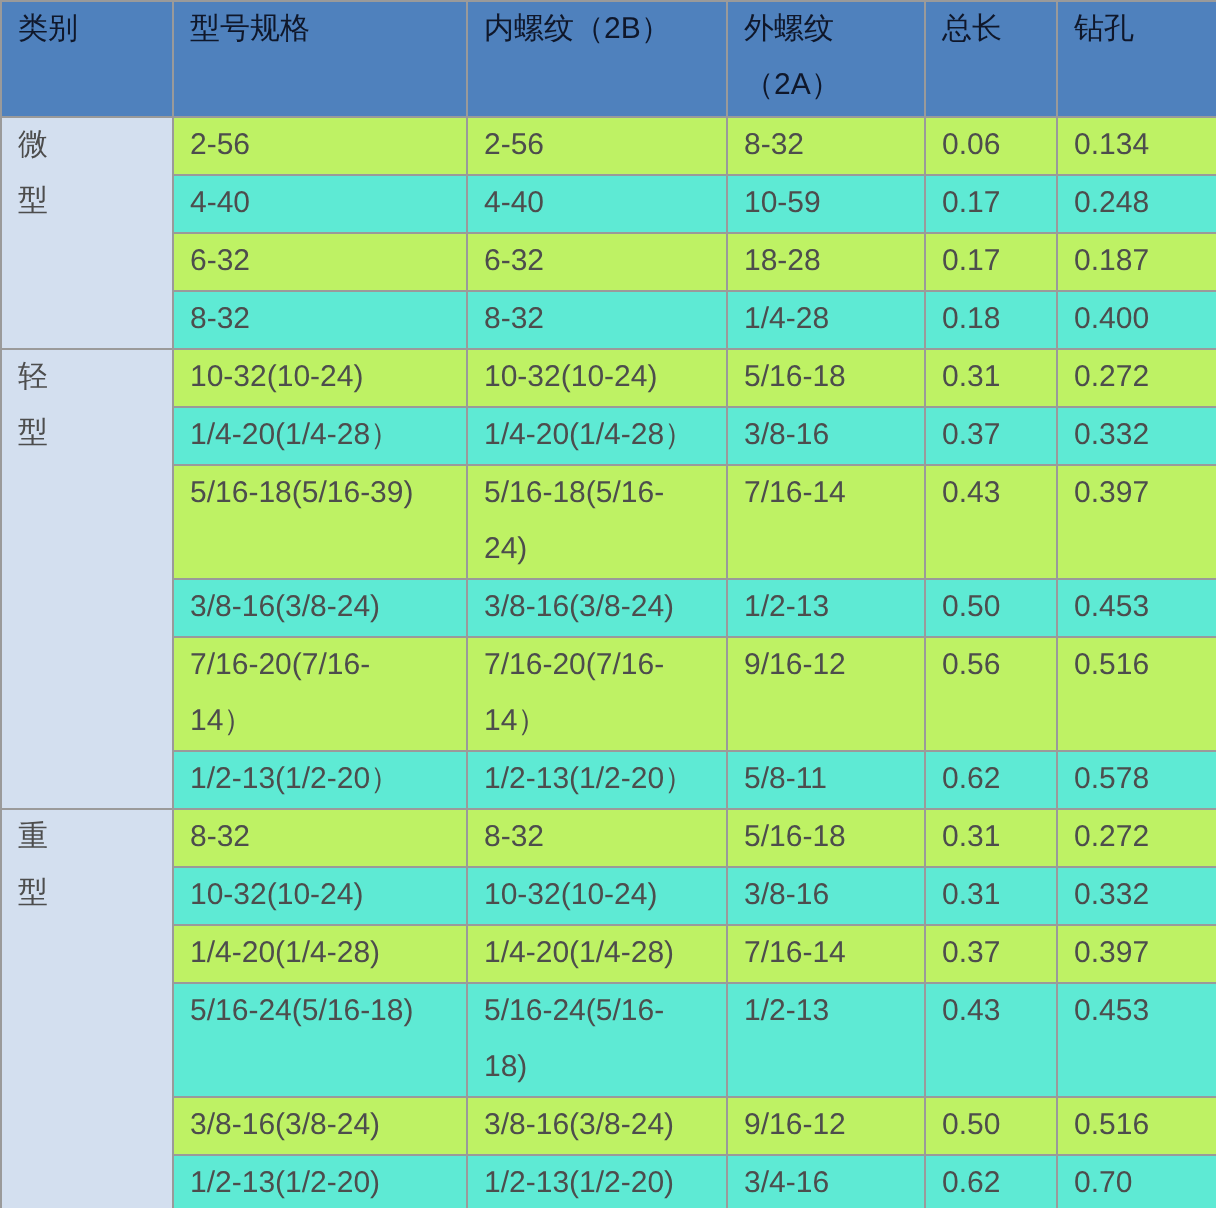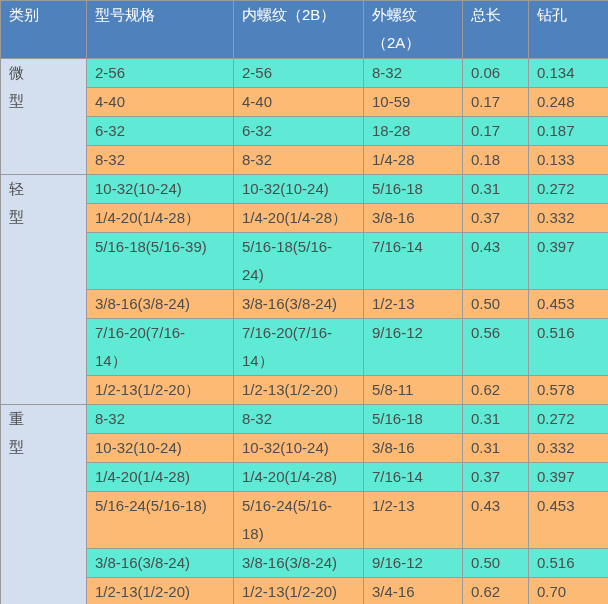--- a/index.html
+++ b/index.html
@@ -16,26 +16,26 @@
     line-height: 28px;
     font-size: 15px;
     color: #4d4d4d;
     white-space: pre-line;
     overflow: hidden;
     text-align: left;
     font-weight: normal;
   }
   table.specs th {
     background: #4f81bd;
-    color: #ffffff;
+    color: #0f172a;
     height: 57px;
     font-size: 15px;
   }
-  tr.band td { background: #5eead4; }
-  tr.plain td { background: #fdba74; }
+  tr.band td { background: #bef264; }
+  tr.plain td { background: #5eead4; }
   td.category {
     background: #d3dfef !important;
     text-align: center;
     padding: 0;
     font-size: 16px;
   }
 </style>
 </head>
 <body>
 
@@ -82,21 +82,21 @@
       <td>6-32</td>
       <td>18-28</td>
       <td>0.17</td>
       <td>0.187</td>
     </tr>
     <tr class="plain">
       <td>8-32</td>
       <td>8-32</td>
       <td>1/4-28</td>
       <td>0.18</td>
-      <td>0.133</td>
+      <td>0.400</td>
     </tr>
 
     <tr class="band">
       <td class="category" rowspan="6">轻
 型</td>
       <td>10-32(10-24)</td>
       <td>10-32(10-24)</td>
       <td>5/16-18</td>
       <td>0.31</td>
       <td>0.272</td>

